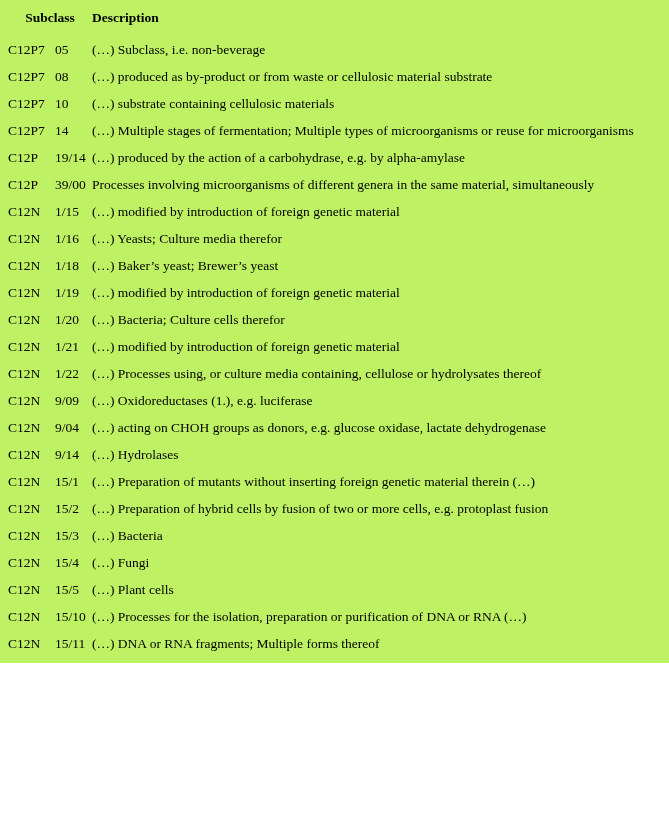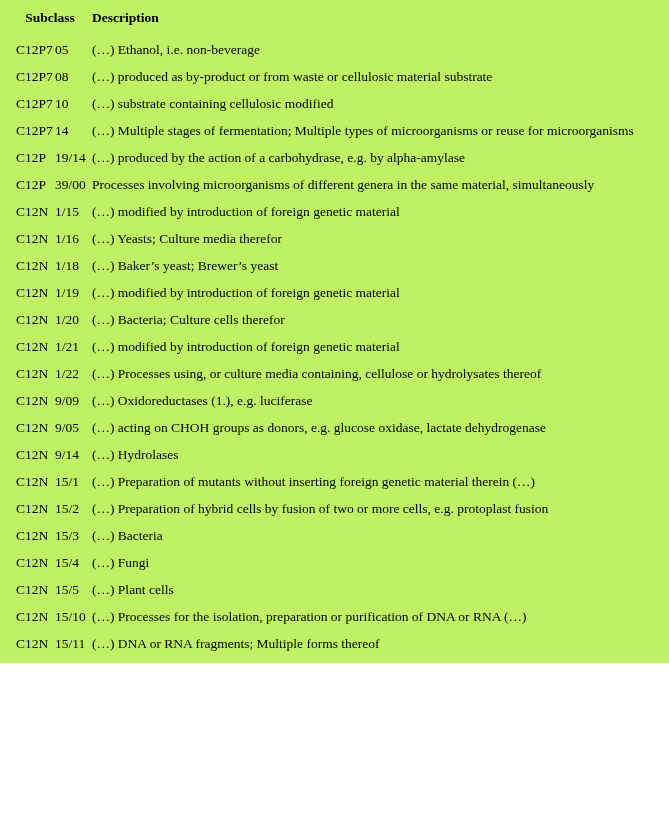--- a/index.html
+++ b/index.html
@@ -34,21 +34,21 @@
   }
   th.subclass-h { text-align: center; padding-left: 8px; }
   td {
     font-size: 13.5px;
     height: 27px;
     vertical-align: middle;
     padding: 0;
     white-space: nowrap;
     overflow: hidden;
   }
-  td.code { padding-left: 16px; }
+  td.code { padding-left: 8px; }
   td.num  { }
   td.desc { }
 </style>
 </head>
 <body>
 
 <div class="page">
   <table class="class-table">
     <colgroup>
       <col class="col-code">
@@ -58,31 +58,31 @@
     <thead>
       <tr>
         <th class="subclass-h" colspan="2">Subclass</th>
         <th>Description</th>
       </tr>
     </thead>
     <tbody>
         <tr>
           <td class="code">C12P7</td>
           <td class="num">05</td>
-          <td class="desc">(…) Ethanol, i.e. non-beverage</td>
+          <td class="desc">(…) Subclass, i.e. non-beverage</td>
         </tr>
         <tr>
           <td class="code">C12P7</td>
           <td class="num">08</td>
           <td class="desc">(…) produced as by-product or from waste or cellulosic material substrate</td>
         </tr>
         <tr>
           <td class="code">C12P7</td>
           <td class="num">10</td>
-          <td class="desc">(…) substrate containing cellulosic modified</td>
+          <td class="desc">(…) substrate containing cellulosic materials</td>
         </tr>
         <tr>
           <td class="code">C12P7</td>
           <td class="num">14</td>
           <td class="desc">(…) Multiple stages of fermentation; Multiple types of microorganisms or reuse for microorganisms</td>
         </tr>
         <tr>
           <td class="code">C12P</td>
           <td class="num">19/14</td>
           <td class="desc">(…) produced by the action of a carbohydrase, e.g. by alpha-amylase</td>
@@ -127,21 +127,21 @@
           <td class="num">1/22</td>
           <td class="desc">(…) Processes using, or culture media containing, cellulose or hydrolysates thereof</td>
         </tr>
         <tr>
           <td class="code">C12N</td>
           <td class="num">9/09</td>
           <td class="desc">(…) Oxidoreductases (1.), e.g. luciferase</td>
         </tr>
         <tr>
           <td class="code">C12N</td>
-          <td class="num">9/05</td>
+          <td class="num">9/04</td>
           <td class="desc">(…) acting on CHOH groups as donors, e.g. glucose oxidase, lactate dehydrogenase</td>
         </tr>
         <tr>
           <td class="code">C12N</td>
           <td class="num">9/14</td>
           <td class="desc">(…) Hydrolases</td>
         </tr>
         <tr>
           <td class="code">C12N</td>
           <td class="num">15/1</td>

